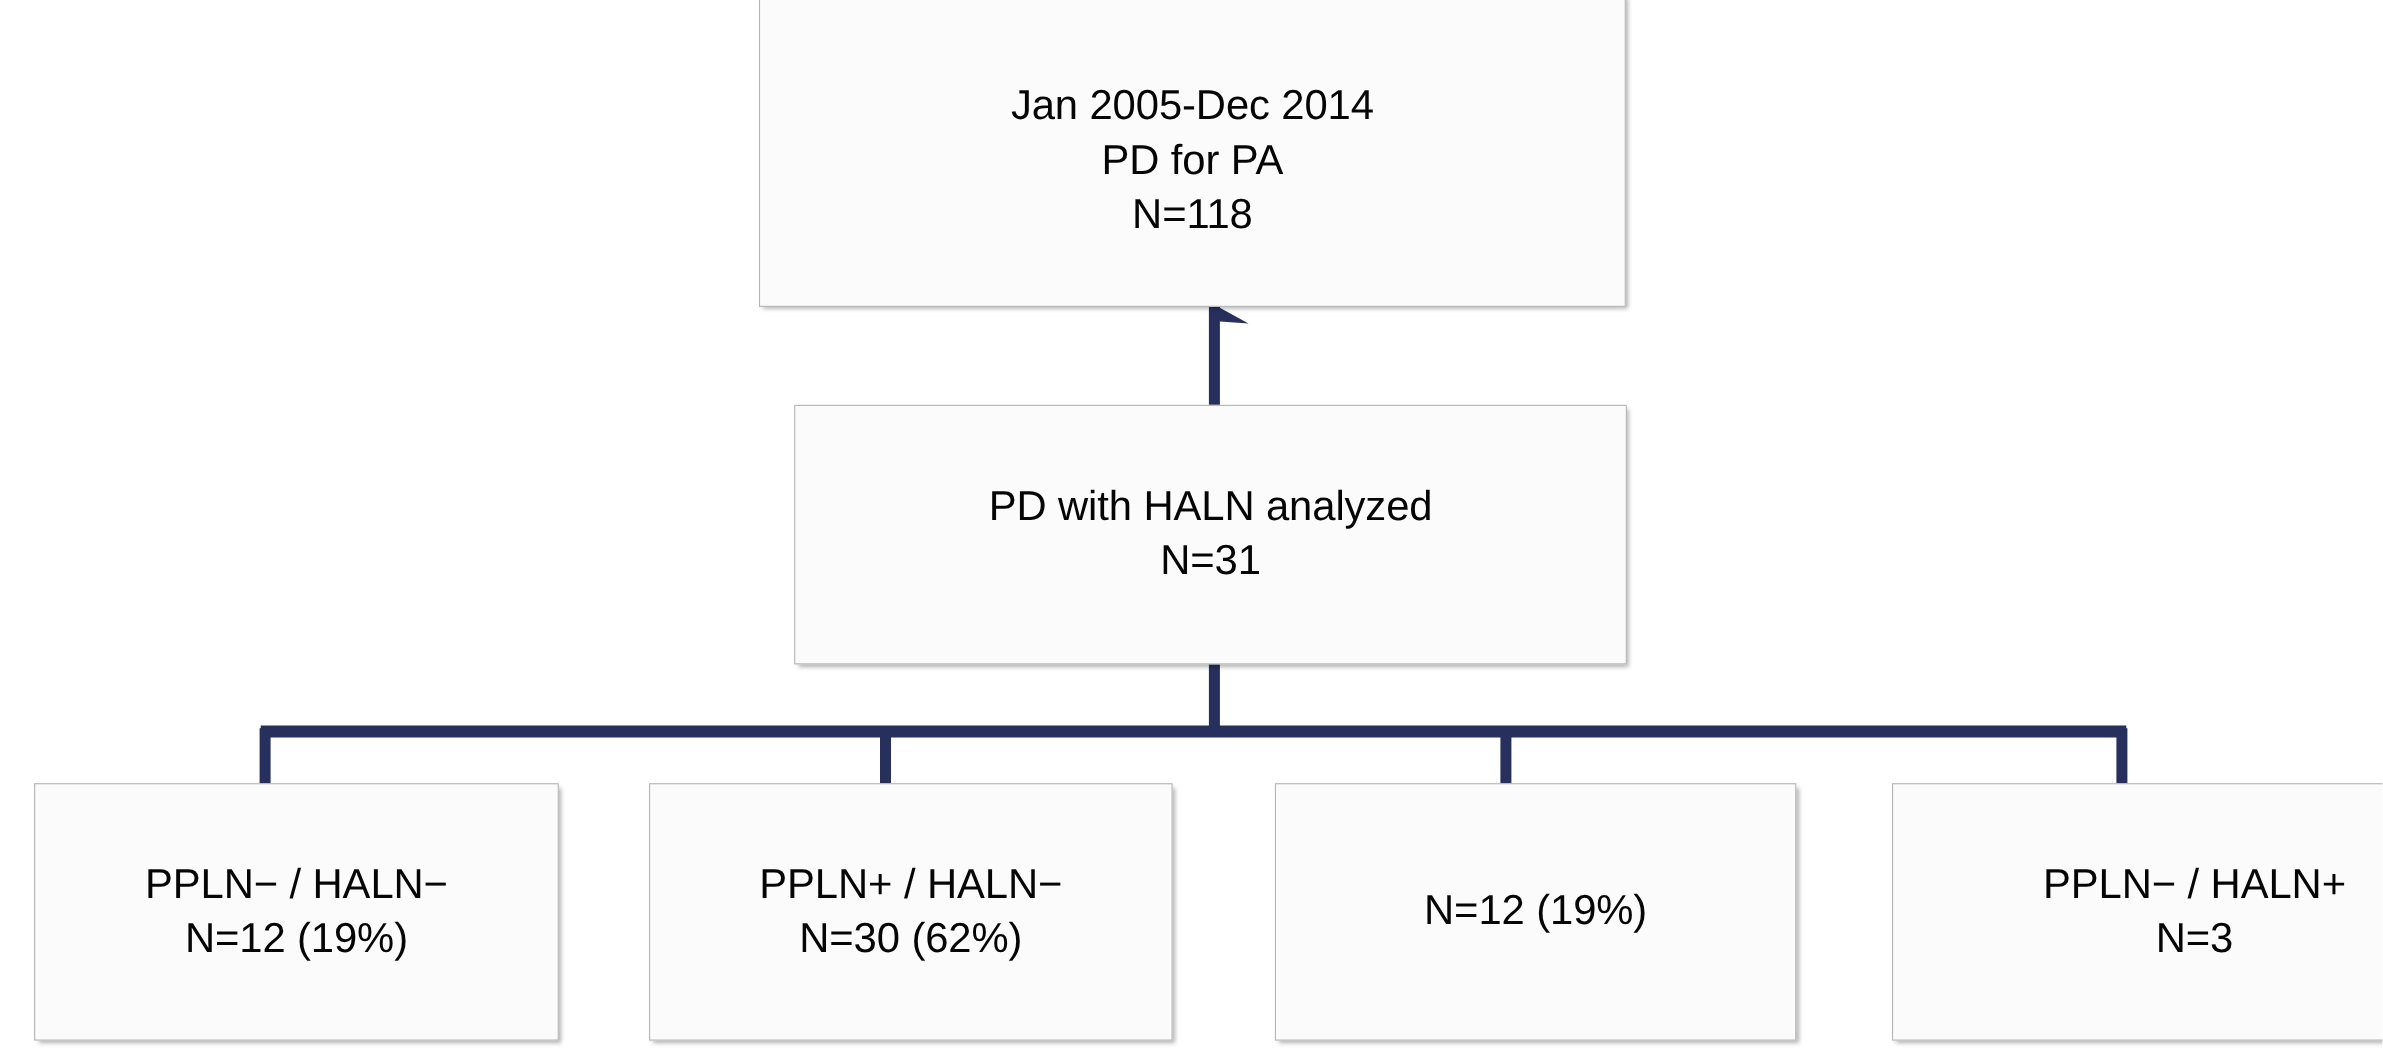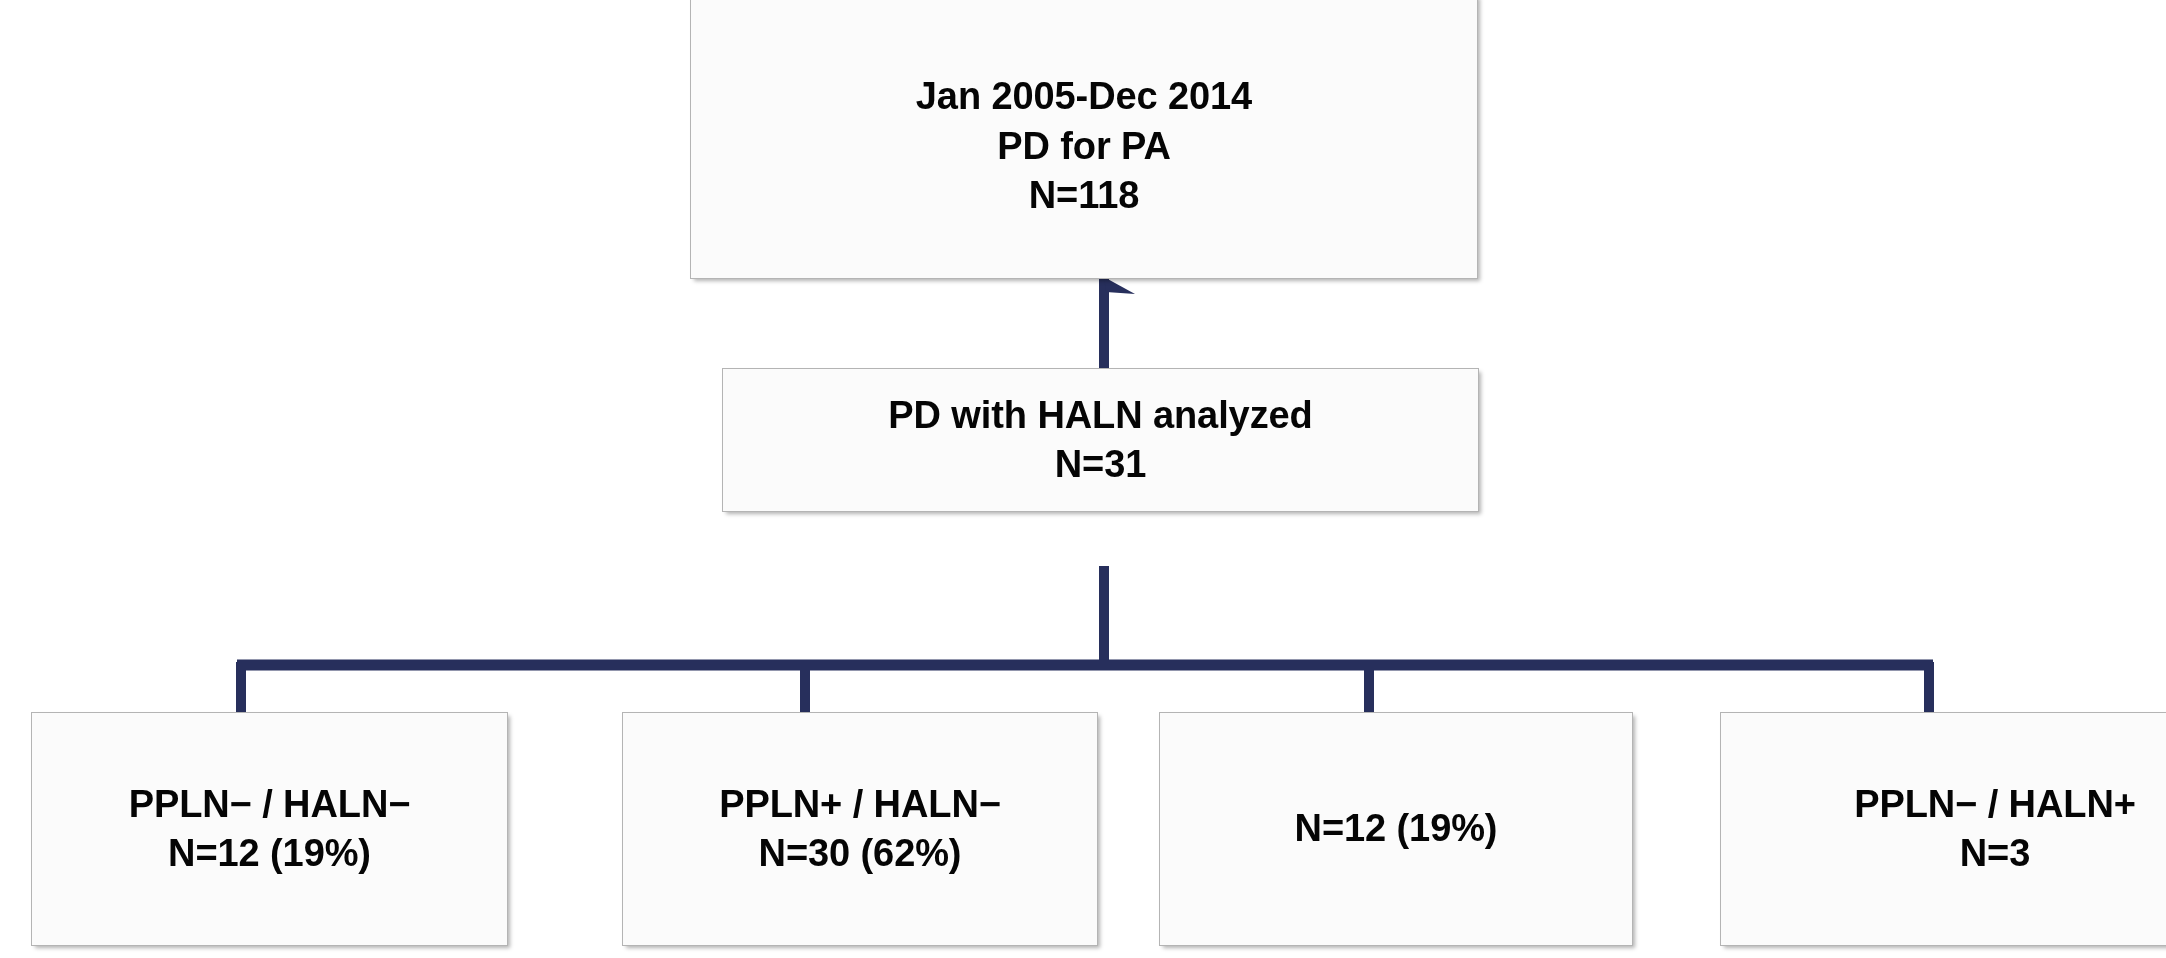--- a/index.html
+++ b/index.html
@@ -45,45 +45,44 @@
     justify-content: center;
     text-align: center;
     color: #050505;
     font-size: 38px;
     line-height: 1.30;
     letter-spacing: -0.1px;
   }
   .flow-box .ln {
     display: block;
     white-space: nowrap;
-    font-weight: bold;
   }
 
   
   #box-cohort {
     left: 690px;
     top: -6px;
     width: 788px;
     height: 285px;
     padding-top: 20px;
   }
   #box-analyzed {
     left: 722px;
     top: 368px;
     width: 757px;
-    height: 144px;
+    height: 236px;
   }
 
   .leaf-box {
     top: 712px;
     height: 234px;
     margin-left: 30px;
   }
   #box-leaf-0 { left: 1px;    width: 477px; }
-  #box-leaf-1 { left: 592px;  width: 476px; }
+  #box-leaf-1 { left: 560px;  width: 476px; }
   #box-leaf-2 { left: 1129px; width: 474px; }
   #box-leaf-3 { left: 1690px; width: 550px; }
 
 </style>
 </head>
 <body>
 
 <div id="flow-canvas">
 
   <svg id="connector-layer" viewBox="0 0 2166 958" width="2166" height="958" aria-hidden="true">

